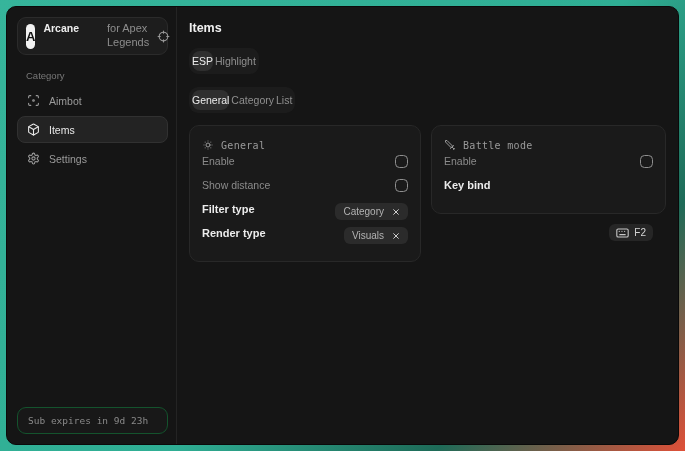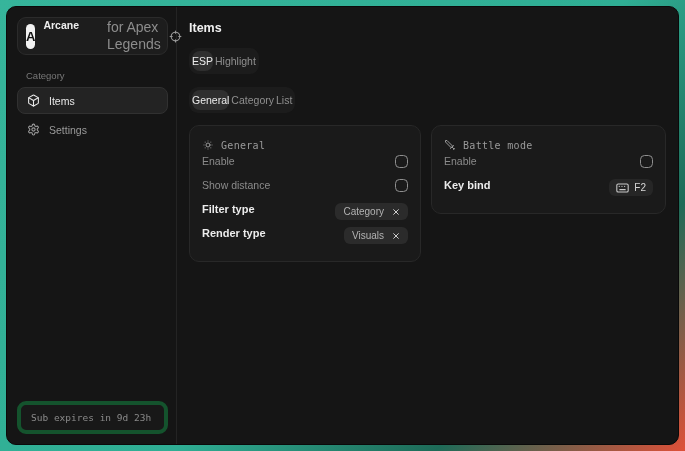--- a/index.html
+++ b/index.html
@@ -29,34 +29,34 @@
     background:#1d1d1d; border:1px solid #2b2b2b; border-radius:9px;
     padding:6px 8px; height:38px;
   }
   .brand-logo {
     width:25px; height:25px; background:#f2f2f2; border-radius:7px;
     display:flex; align-items:center; justify-content:center;
     color:#111; font-size:13px; font-weight:bold;
   }
   .brand-text { display:flex; flex-direction:row; line-height:1.25; }
   .brand-name { font-size:10.5px; font-weight:bold; color:#ededed; }
-  .brand-sub { font-size:14px; color:#8d8d8d;margin-left:28px; }
+  .brand-sub { font-size:11px; color:#8d8d8d;margin-left:28px; }
   .brand-target { margin-left:auto; color:#9a9a9a; display:flex; }
   .section-label { font-size:9.5px; color:#787878; margin:15px 0 6px 9px; }
   .nav { display:flex; flex-direction:column; gap:2px; }
   .nav-item {
     display:flex; align-items:center; gap:9px; height:27px;
     padding:0 9px; border-radius:8px; border:1px solid transparent;
     color:#9b9b9b; font-size:10.5px; cursor:pointer;
   }
   .nav-item .ni { display:flex; color:inherit; }
   .nav-item.active { background:#232323; border-color:#313131; color:#e8e8e8; }
   .sidebar-spacer { flex:1; }
   .sub-card {
-    border:4px solid #14532d; border-radius:9px; background:#181818;
+    border:1px solid #14532d; border-radius:9px; background:#181818;
     padding:7px 10px; display:flex; flex-direction:column; gap:3px;
   }
   .sub-line1 { font-family:"DejaVu Sans Mono", monospace; font-size:9.5px; color:#8a8a8a; }
   .sub-line2 { font-size:9.5px; color:#d2d2d2; }
   
   .main { flex:1; padding:14px 12px 12px 12px; display:flex; flex-direction:column; }
   .page-title { font-size:12.5px; font-weight:bold; color:#f0f0f0; }
   .tab-group {
     display:inline-flex; align-self:flex-start; background:#1c1c1c;
     border-radius:9px; padding:3px; gap:2px;
@@ -89,21 +89,21 @@
     background:transparent; cursor:pointer;
   }
   .chip {
     display:flex; align-items:center; gap:8px; background:#2b2b2b;
     border-radius:6px; padding:3px 8px; cursor:pointer;
   }
   .chip-value { font-size:10px; color:#b3b3b3; }
   .chip-x { display:flex; color:#cfcfcf; cursor:pointer; }
   .keychip {
     display:flex; align-items:center; gap:5px; background:#262626;
-    border-radius:6px; padding:3px 7px; cursor:pointer;
+    border-radius:6px; padding:3px 7px; cursor:pointer;margin-top:45px;
   }
   .keychip-kbd { display:flex; color:#c9c9c9; }
   .keychip-value { font-size:10px; color:#d6d6d6; }
 </style>
 </head>
 <body>
 
 <div class="stage">
   <div class="window">
 
@@ -122,20 +122,32 @@
               <line x1="12" y1="18" x2="12" y2="22"></line>
               <line x1="2" y1="12" x2="6" y2="12"></line>
               <line x1="18" y1="12" x2="22" y2="12"></line>
           </svg>
         </span>
       </div>
 
       <div class="section-label">Category</div>
 
       <div class="nav">
+        <div class="nav-item">
+          <span class="ni">
+            <svg width="13" height="13" viewBox="0 0 24 24" fill="none" stroke="currentColor" stroke-width="2" stroke-linecap="round" stroke-linejoin="round">
+              <path d="M7 3H5a2 2 0 0 0-2 2v2"></path>
+                <path d="M17 3h2a2 2 0 0 1 2 2v2"></path>
+                <path d="M3 17v2a2 2 0 0 0 2 2h2"></path>
+                <path d="M21 17v2a2 2 0 0 1-2 2h-2"></path>
+                <circle cx="12" cy="12" r="1.5"></circle>
+            </svg>
+          </span>
+          <span>Aimbot</span>
+        </div>
 
 
         <div class="nav-item active">
           <span class="ni">
             <svg width="13" height="13" viewBox="0 0 24 24" fill="none" stroke="currentColor" stroke-width="2" stroke-linecap="round" stroke-linejoin="round">
               <path d="M21 16V8a2 2 0 0 0-1-1.73l-7-4a2 2 0 0 0-2 0l-7 4A2 2 0 0 0 3 8v8a2 2 0 0 0 1 1.73l7 4a2 2 0 0 0 2 0l7-4A2 2 0 0 0 21 16z"></path>
                 <path d="M3.27 6.96 12 12.01l8.73-5.05"></path>
                 <path d="M12 22.08V12"></path>
             </svg>
           </span>

